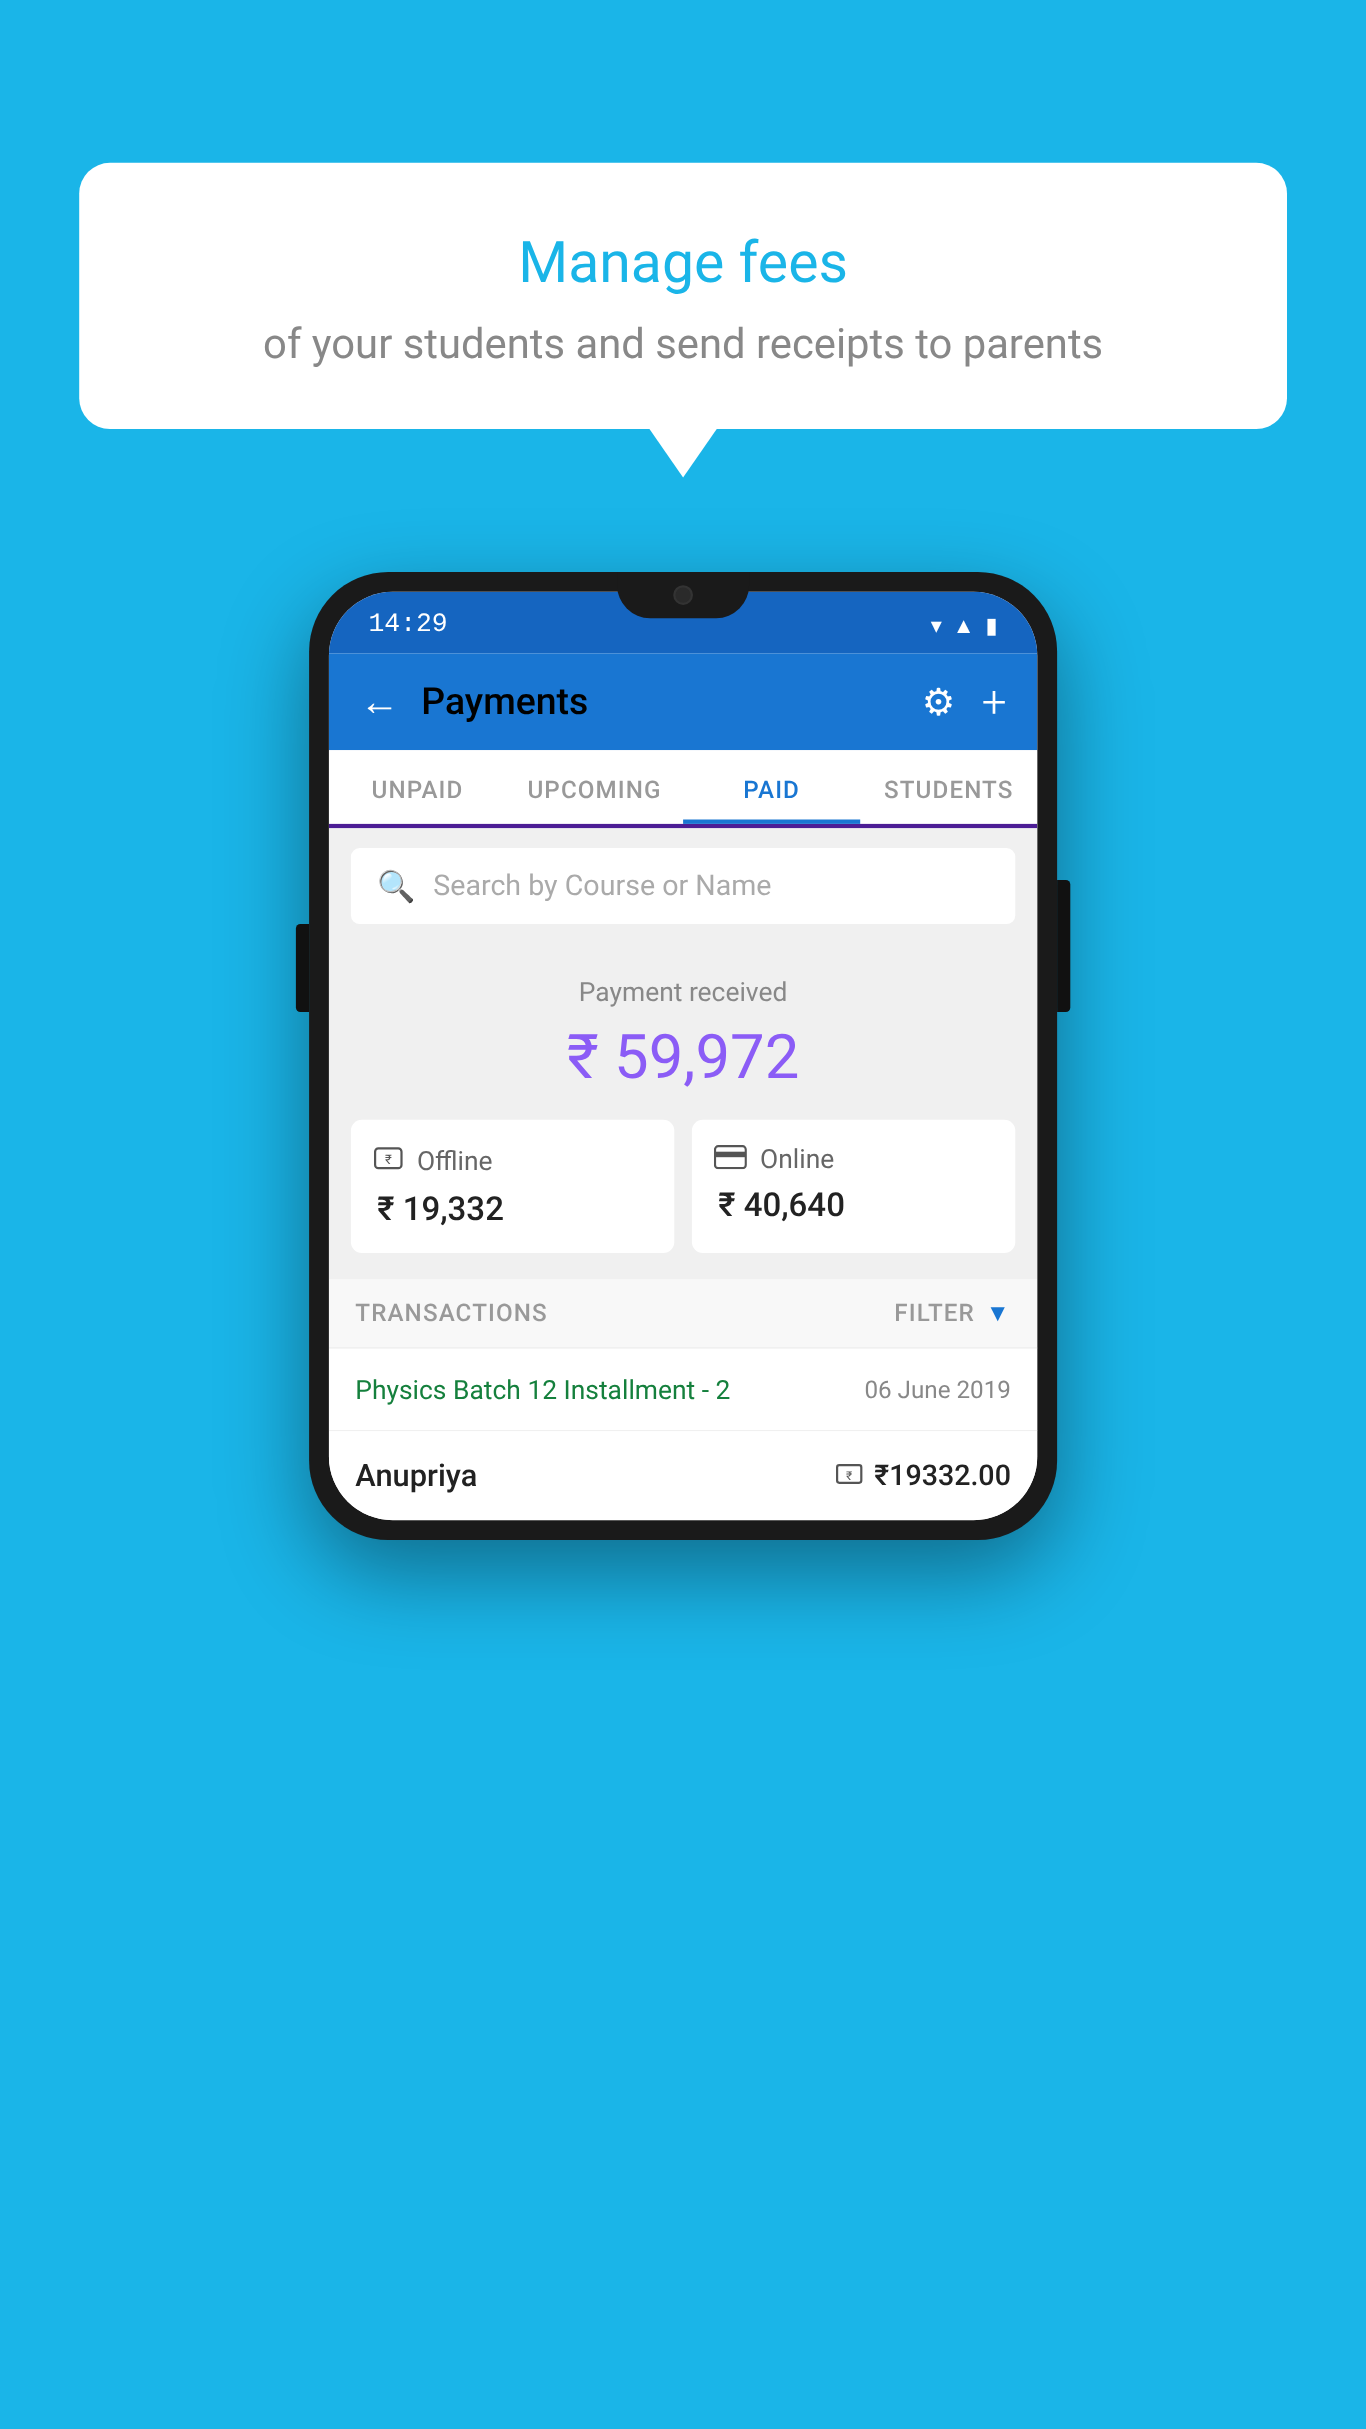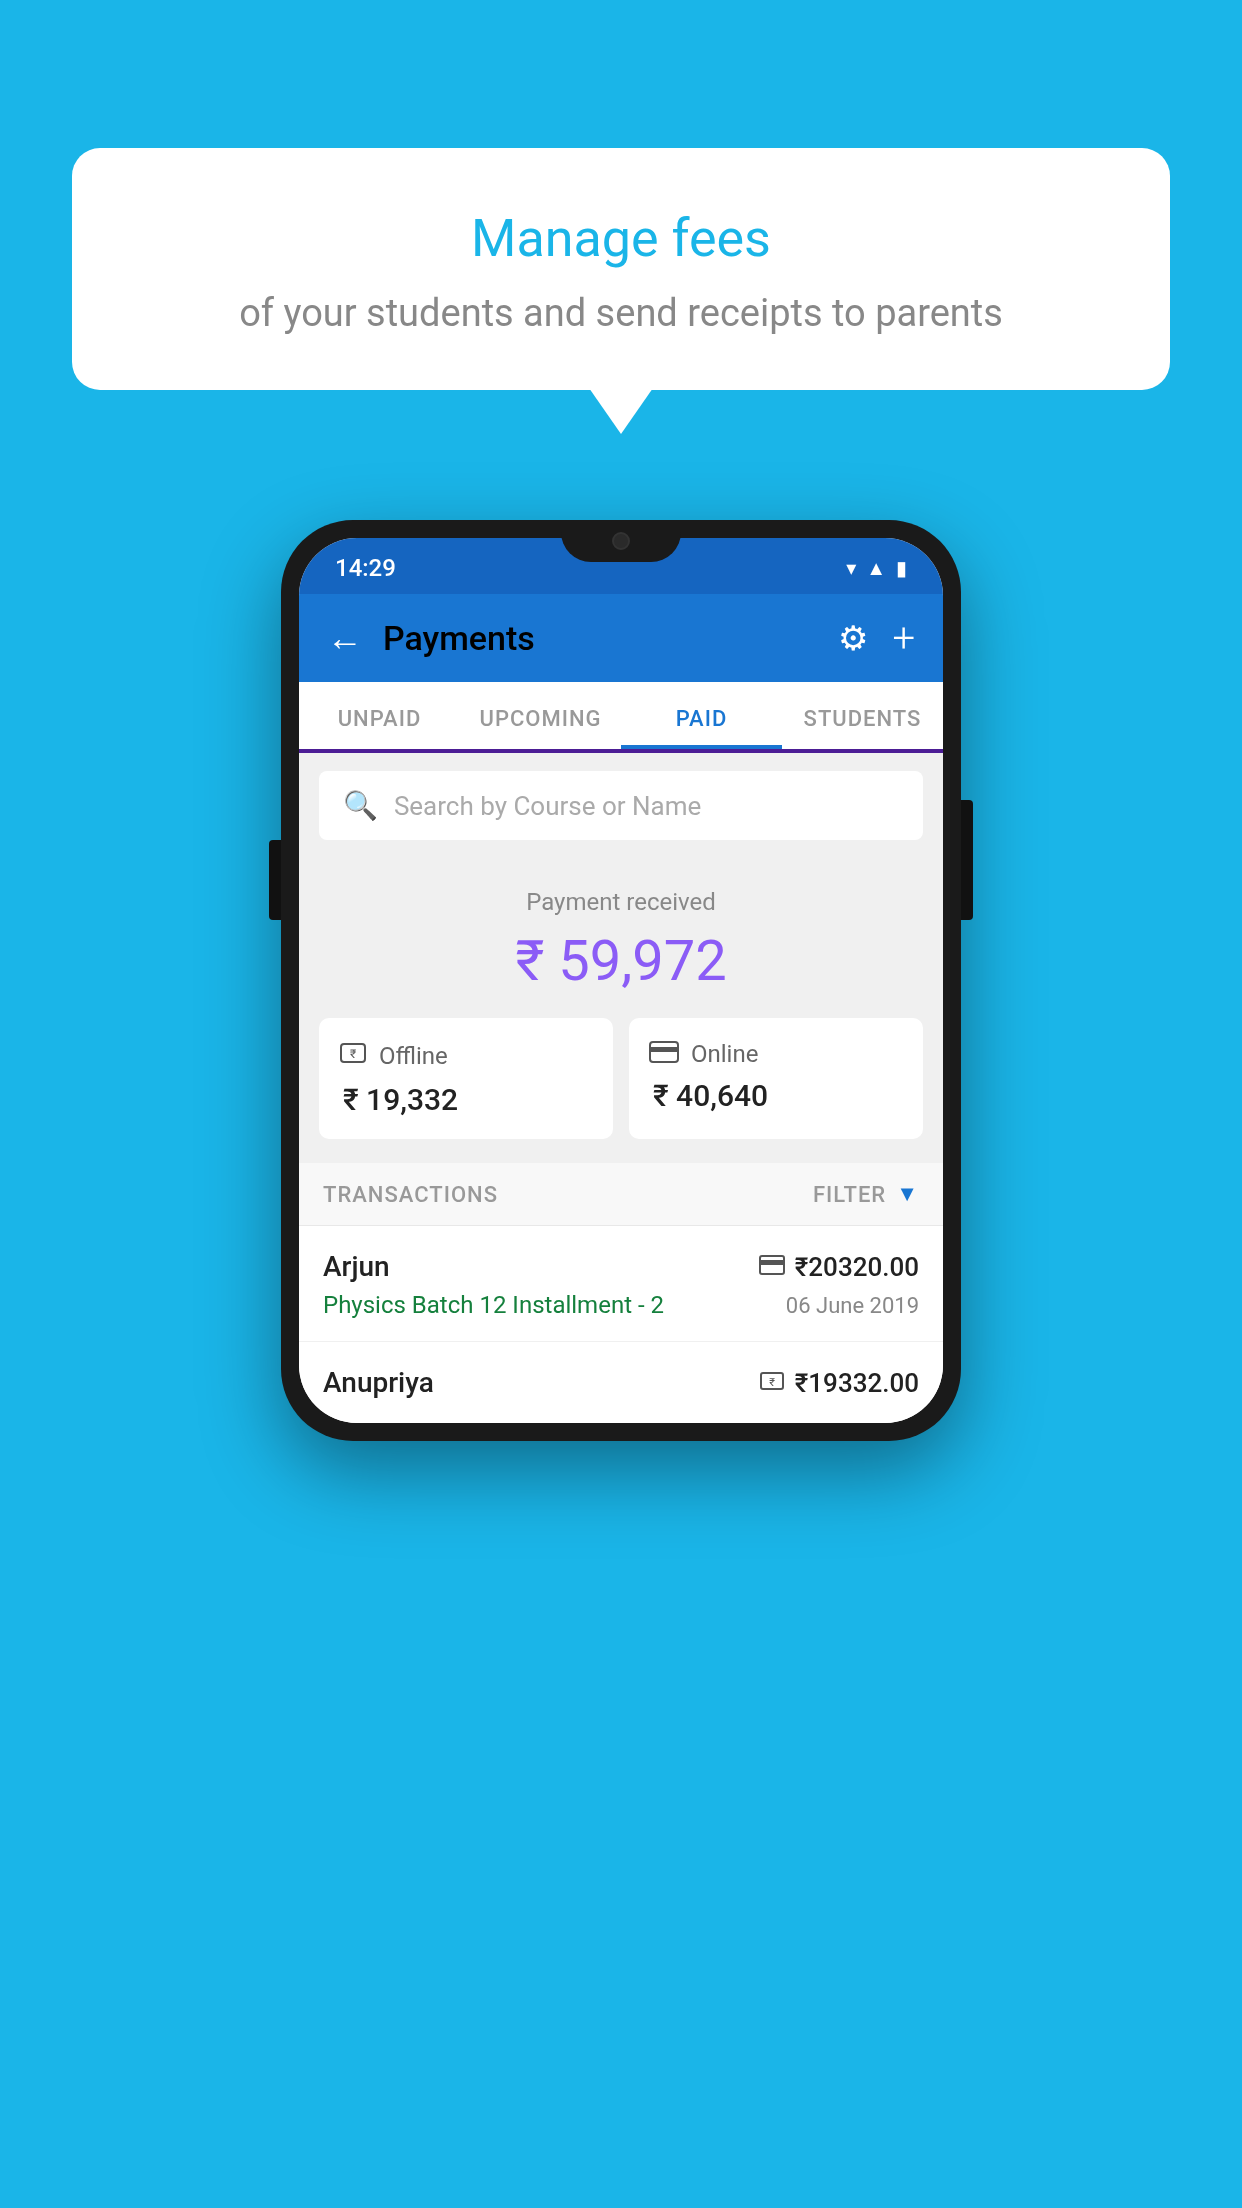--- a/index.html
+++ b/index.html
@@ -113,20 +113,21 @@
       justify-content: space-between;
       align-items: center;
       padding: 14px 36px 10px;
       height: 56px;
     }
 
     .status-time {
       color: white;
       font-size: 24px;
       font-weight: 500;
+      font-family: Liberation Mono, monospace;
     }
 
     .status-icons {
       display: flex;
       align-items: center;
       gap: 10px;
     }
 
     
     .notch {
@@ -460,32 +461,20 @@
 
       <div class="transactions-header">
         <span class="transactions-label">TRANSACTIONS</span>
         <div class="filter-btn">
           <span>FILTER</span>
           <span style="color:#1976d2;font-size:22px;">▼</span>
         </div>
       </div>
 
       <div class="transaction-row">
-        <div class="transaction-top">
-          <span class="transaction-name">Arjun</span>
-          <div class="transaction-amount-row">
-            <span>
-              <svg width="26" height="20" viewBox="0 0 26 20">
-                <rect x="1" y="1" width="24" height="18" rx="2" fill="none" stroke="#555" stroke-width="2"></rect>
-                <rect x="1" y="5" width="24" height="5" fill="#555"></rect>
-              </svg>
-            </span>
-            <span class="transaction-amount">₹20320.00</span>
-          </div>
-        </div>
         <div class="transaction-bottom">
           <span class="transaction-course">Physics Batch 12 Installment - 2</span>
           <span class="transaction-date">06 June 2019</span>
         </div>
       </div>
 
       <div class="transaction-row-partial">
         <div class="transaction-top">
           <span class="transaction-name">Anupriya</span>
           <div class="transaction-amount-row">

